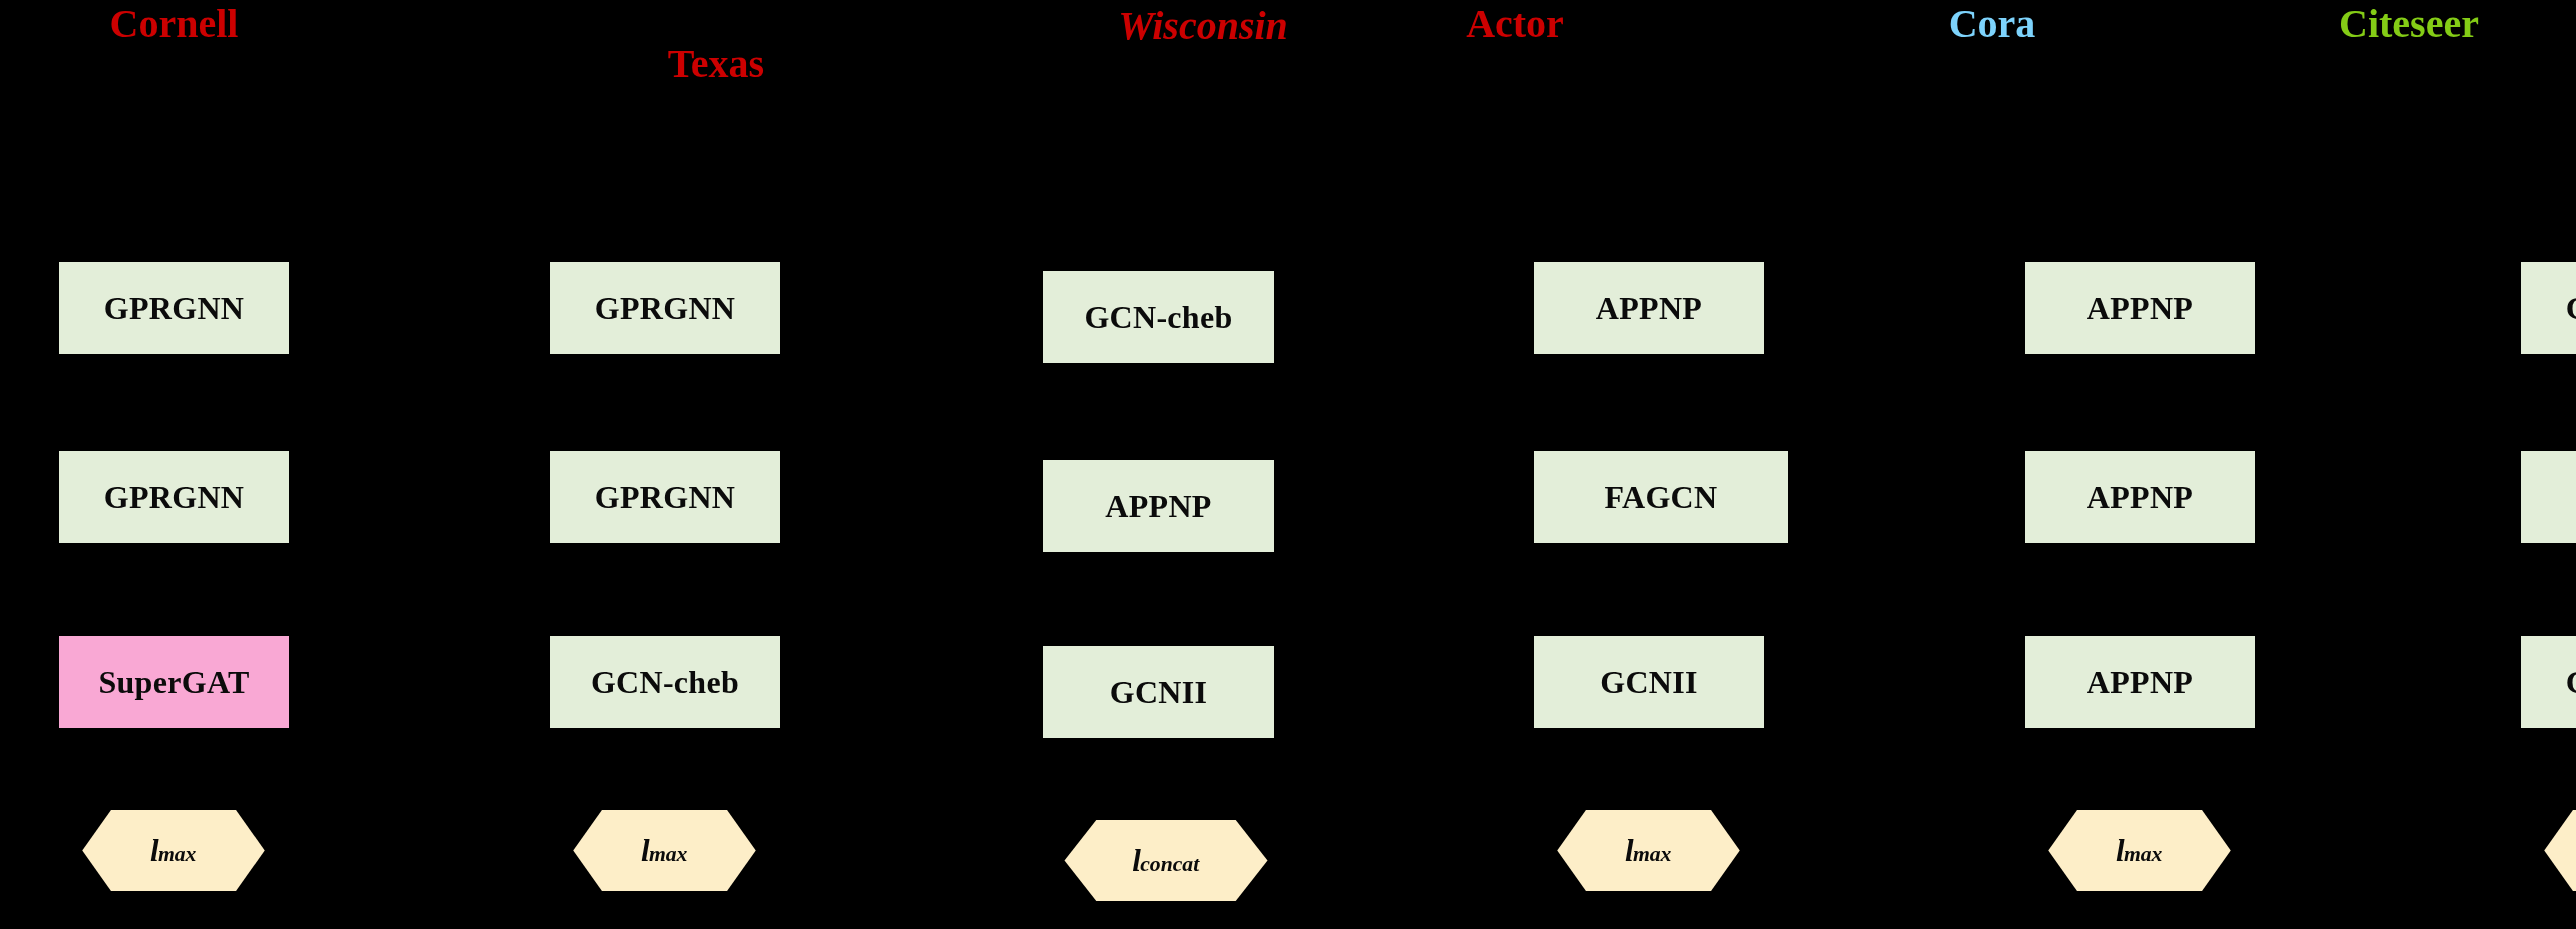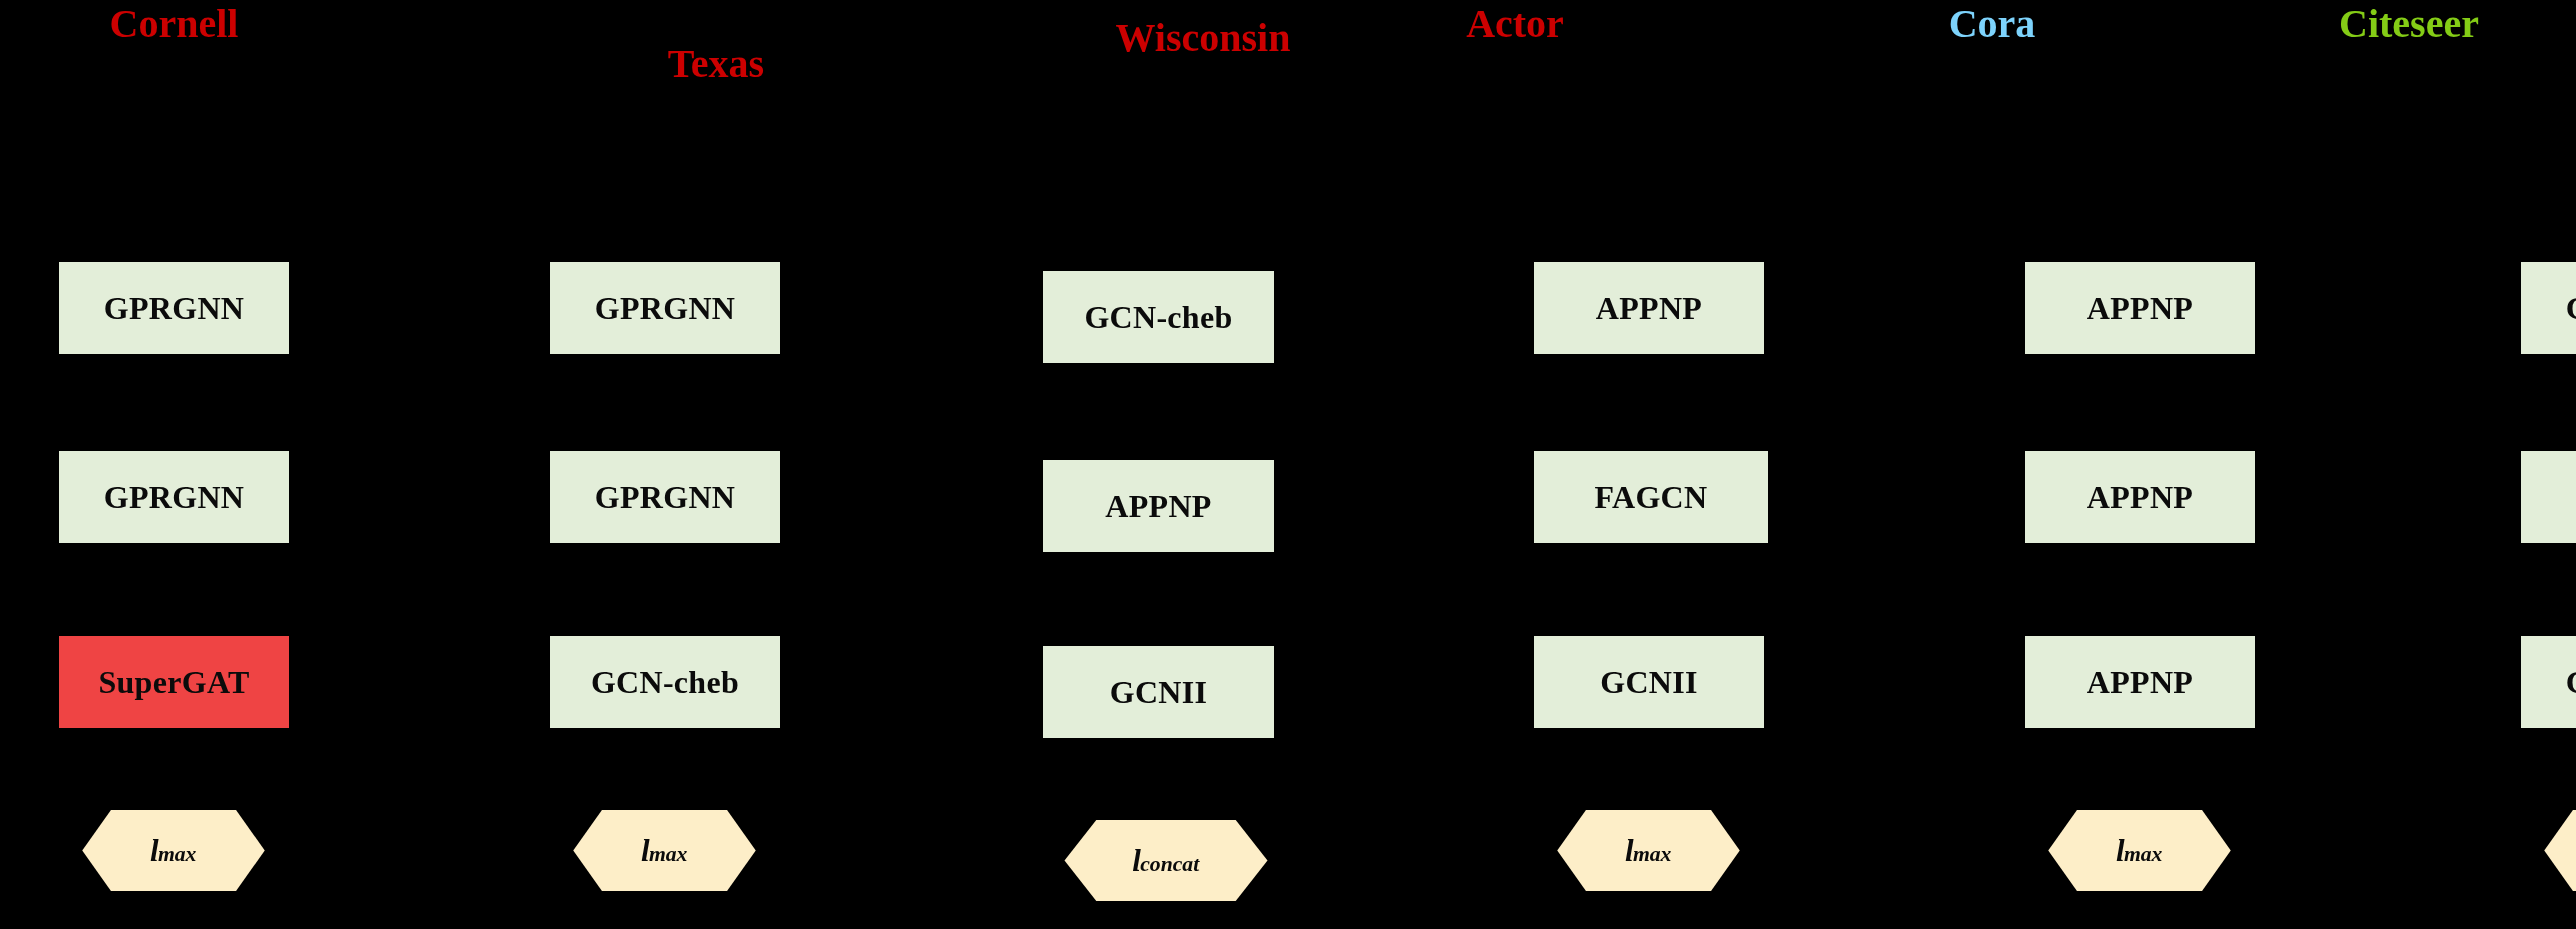--- a/index.html
+++ b/index.html
@@ -63,21 +63,21 @@
   }
 </style>
 </head>
 <body>
 
 <div id="board" style="background: rgb(0, 0, 0);">
     <div class="col" style="left: 0px;">
       <div class="col-title" style="left: 174px; top: 4.1px; color: rgb(204, 0, 0);">Cornell</div>
       <div class="node" style="left: 59px; top: 262px; width: 230px; height: 92px; background: rgb(227, 238, 217); color: rgb(11, 11, 11);">GPRGNN</div>
       <div class="node" style="left: 59px; top: 451px; width: 230px; height: 92px; background: rgb(227, 238, 217); color: rgb(11, 11, 11);">GPRGNN</div>
-      <div class="node" style="left: 59px; top: 636px; width: 230px; height: 92px; background: #ef4444; color: rgb(11, 11, 11);">SuperGAT</div>
+      <div class="node" style="left: 59px; top: 636px; width: 230px; height: 92px; background: #f9a8d4; color: rgb(11, 11, 11);">SuperGAT</div>
       <div class="hexwrap" style="left: 82px; top: 810px; width: 183px; height: 81px;">
         <svg width="183" height="81" viewBox="0 0 356 158">
           <polygon points="56,0 300,0 356,79 300,158 56,158 0,79" fill="#fdeec8"></polygon>
         </svg>
         <div class="hexlabel" style="color: rgb(11, 11, 11);">
           <span>l</span>
           <span class="sub">max</span>
         </div>
       </div>
     </div>
@@ -90,38 +90,38 @@
         <svg width="183" height="81" viewBox="0 0 356 158">
           <polygon points="56,0 300,0 356,79 300,158 56,158 0,79" fill="#fdeec8"></polygon>
         </svg>
         <div class="hexlabel" style="color: rgb(11, 11, 11);">
           <span>l</span>
           <span class="sub">max</span>
         </div>
       </div>
     </div>
     <div class="col" style="left: 0px;">
-      <div class="col-title" style="left: 1203px; top: 18px; color: rgb(204, 0, 0);">Wisconsin</div>
+      <div class="col-title" style="left: 1203px; top: 6px; color: rgb(204, 0, 0); font-style: italic;">Wisconsin</div>
       <div class="node" style="left: 1043px; top: 271px; width: 231px; height: 92px; background: rgb(227, 238, 217); color: rgb(11, 11, 11);">GCN-cheb</div>
       <div class="node" style="left: 1043px; top: 460px; width: 231px; height: 92px; background: rgb(227, 238, 217); color: rgb(11, 11, 11);">APPNP</div>
       <div class="node" style="left: 1043px; top: 646px; width: 231px; height: 92px; background: rgb(227, 238, 217); color: rgb(11, 11, 11);">GCNII</div>
       <div class="hexwrap" style="left: 1064px; top: 820px; width: 204px; height: 81px;">
         <svg width="204" height="81" viewBox="0 0 396 158">
           <polygon points="62,0 334,0 396,79 334,158 62,158 0,79" fill="#fdeec8"></polygon>
         </svg>
         <div class="hexlabel" style="color: rgb(11, 11, 11);">
           <span>l</span>
           <span class="sub">concat</span>
         </div>
       </div>
     </div>
     <div class="col" style="left: 0px;">
       <div class="col-title" style="left: 1515px; top: 4.1px; color: rgb(204, 0, 0);">Actor</div>
       <div class="node" style="left: 1534px; top: 262px; width: 230px; height: 92px; background: rgb(227, 238, 217); color: rgb(11, 11, 11);">APPNP</div>
-      <div class="node" style="left: 1534px; top: 451px; width: 234px; height: 92px; background: rgb(227, 238, 217); color: rgb(11, 11, 11);">FAGCN</div>
+      <div class="node" style="left: 1534px; top: 451px; width: 254px; height: 92px; background: rgb(227, 238, 217); color: rgb(11, 11, 11);">FAGCN</div>
       <div class="node" style="left: 1534px; top: 636px; width: 230px; height: 92px; background: rgb(227, 238, 217); color: rgb(11, 11, 11);">GCNII</div>
       <div class="hexwrap" style="left: 1557px; top: 810px; width: 183px; height: 81px;">
         <svg width="183" height="81" viewBox="0 0 356 158">
           <polygon points="56,0 300,0 356,79 300,158 56,158 0,79" fill="#fdeec8"></polygon>
         </svg>
         <div class="hexlabel" style="color: rgb(11, 11, 11);">
           <span>l</span>
           <span class="sub">max</span>
         </div>
       </div>

